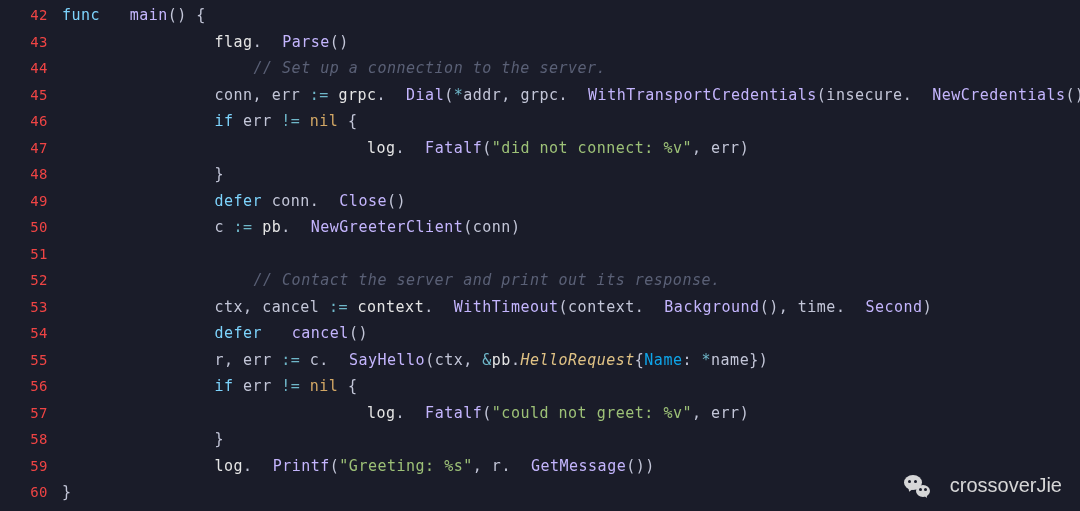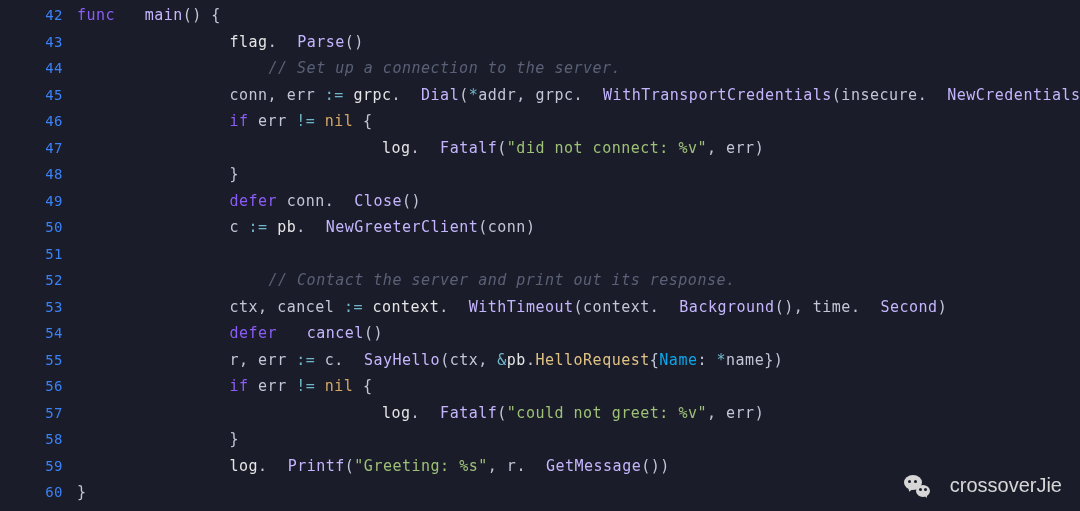--- a/index.html
+++ b/index.html
@@ -19,42 +19,41 @@
     padding-top: 2px;
     white-space: pre;
   }
   .line {
     display: flex;
     align-items: baseline;
   }
   .gutter {
     width: 48px;
     text-align: right;
-    color: #3b82f6;
+    color: #ef4444;
     padding-right: 14px;
     user-select: none;
     flex-shrink: 0;
     font-size: 14px;
-    padding-left: 15px;
   }
   .code {
     flex: 1;
   }
 
   
-  .kw   { color: #8b5cf6; }            
+  .kw   { color: #7dd3fc; }            
   .fn   { color: #c4b5fd; margin-left: 20px; }            
   .id   { color: #c3c6d8; }            
   .pkg  { color: #e5e5e5; }            
   .str  { color: #9dc177; }            
   .cmt  { color: #5a6076; font-style: italic; margin-left: 39px; } 
   .op   { color: #6fb7c9; }            
   .nil  { color: #d2a765; }            
   .field{ color: #0ea5e9; }            
-  .typ  { color: #e0c285; }
+  .typ  { color: #e0c285; font-style: italic; }
 
   .watermark {
     position: absolute;
     right: 18px;
     bottom: 14px;
     display: flex;
     align-items: center;
     gap: 20px;
     color: #e6e6e6;
     font-family: -apple-system, "Helvetica Neue", Arial, sans-serif;

